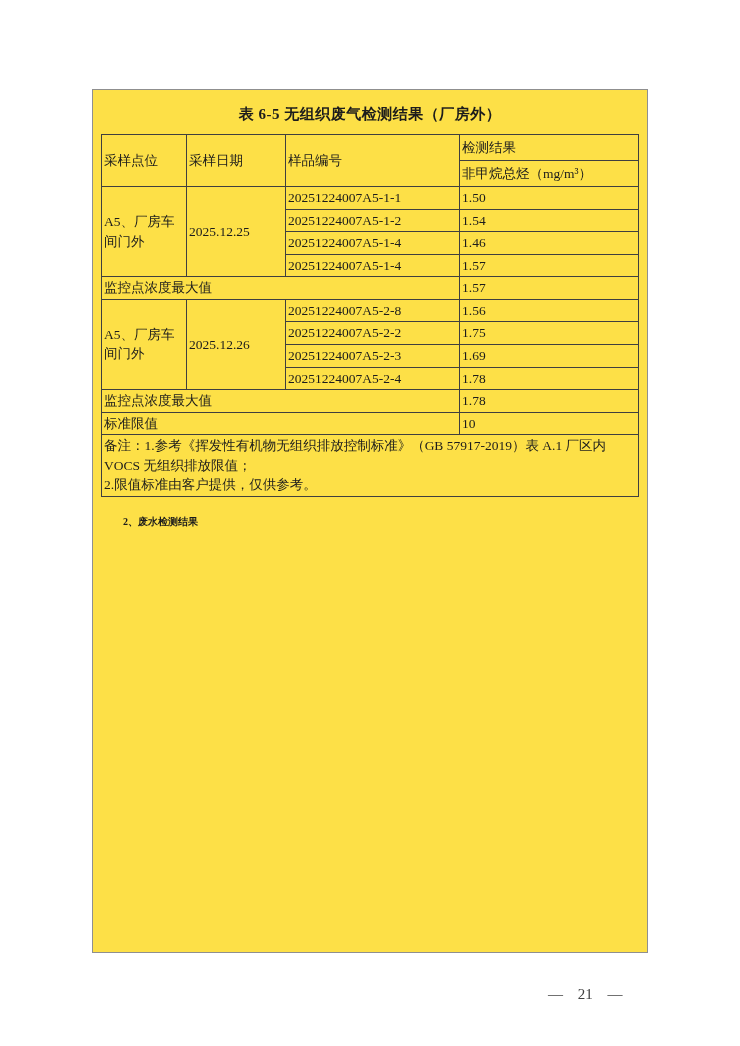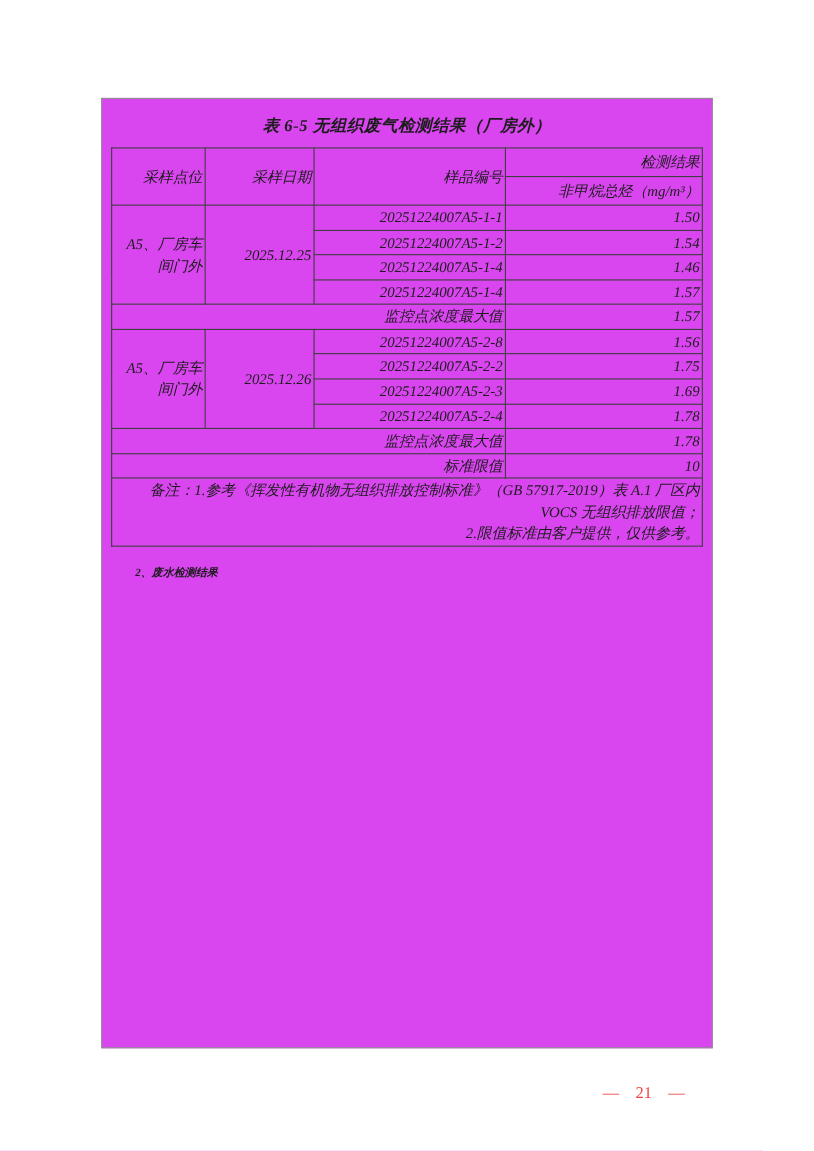--- a/index.html
+++ b/index.html
@@ -16,41 +16,40 @@
     overflow: hidden;
   }
   .content-box {
     position: absolute;
     left: 92px;
     top: 89px;
     width: 556px;
     height: 864px;
     border: 1px solid #8f8f8f;
     box-sizing: border-box;
-    background: #d946ef;
-    font-style: italic;
+    background: #fde047;
   }
   .table-title {
     text-align: center;
     font-weight: bold;
     font-size: 15px;
     margin: 15px 0 10px 0;
     letter-spacing: 0.5px;
   }
   table.result-table {
     border-collapse: collapse;
     table-layout: fixed;
     width: 537px;
     margin: 0 auto;
     font-size: 13.5px;
   }
   table.result-table th,
   table.result-table td {
     border: 1px solid #3f3f3f;
-    text-align: right;
+    text-align: left;
     vertical-align: middle;
     font-weight: normal;
     padding: 1px 2px;
     box-sizing: border-box;
     line-height: 1.45;
   }
   table.result-table th { height: 26px; }
   table.result-table td { height: 22px; }
   col.c-point  { width: 85px; }
   col.c-date   { width: 99px; }
@@ -81,21 +80,21 @@
   .sec-para-short {
     text-indent: 2em;
     line-height: 2.32;
     margin: 7px 0 0 0;
   }
   .page-number {
     position: absolute;
     left: 548px;
     top: 986px;
     font-size: 15px;
-    color: #ef4444;
+    color: #404040;
     word-spacing: 11px;
   }
 </style>
 </head>
 <body>
 
 <div class="content-box">
 
   <div class="table-title">表 6-5 无组织废气检测结果（厂房外）</div>
 

